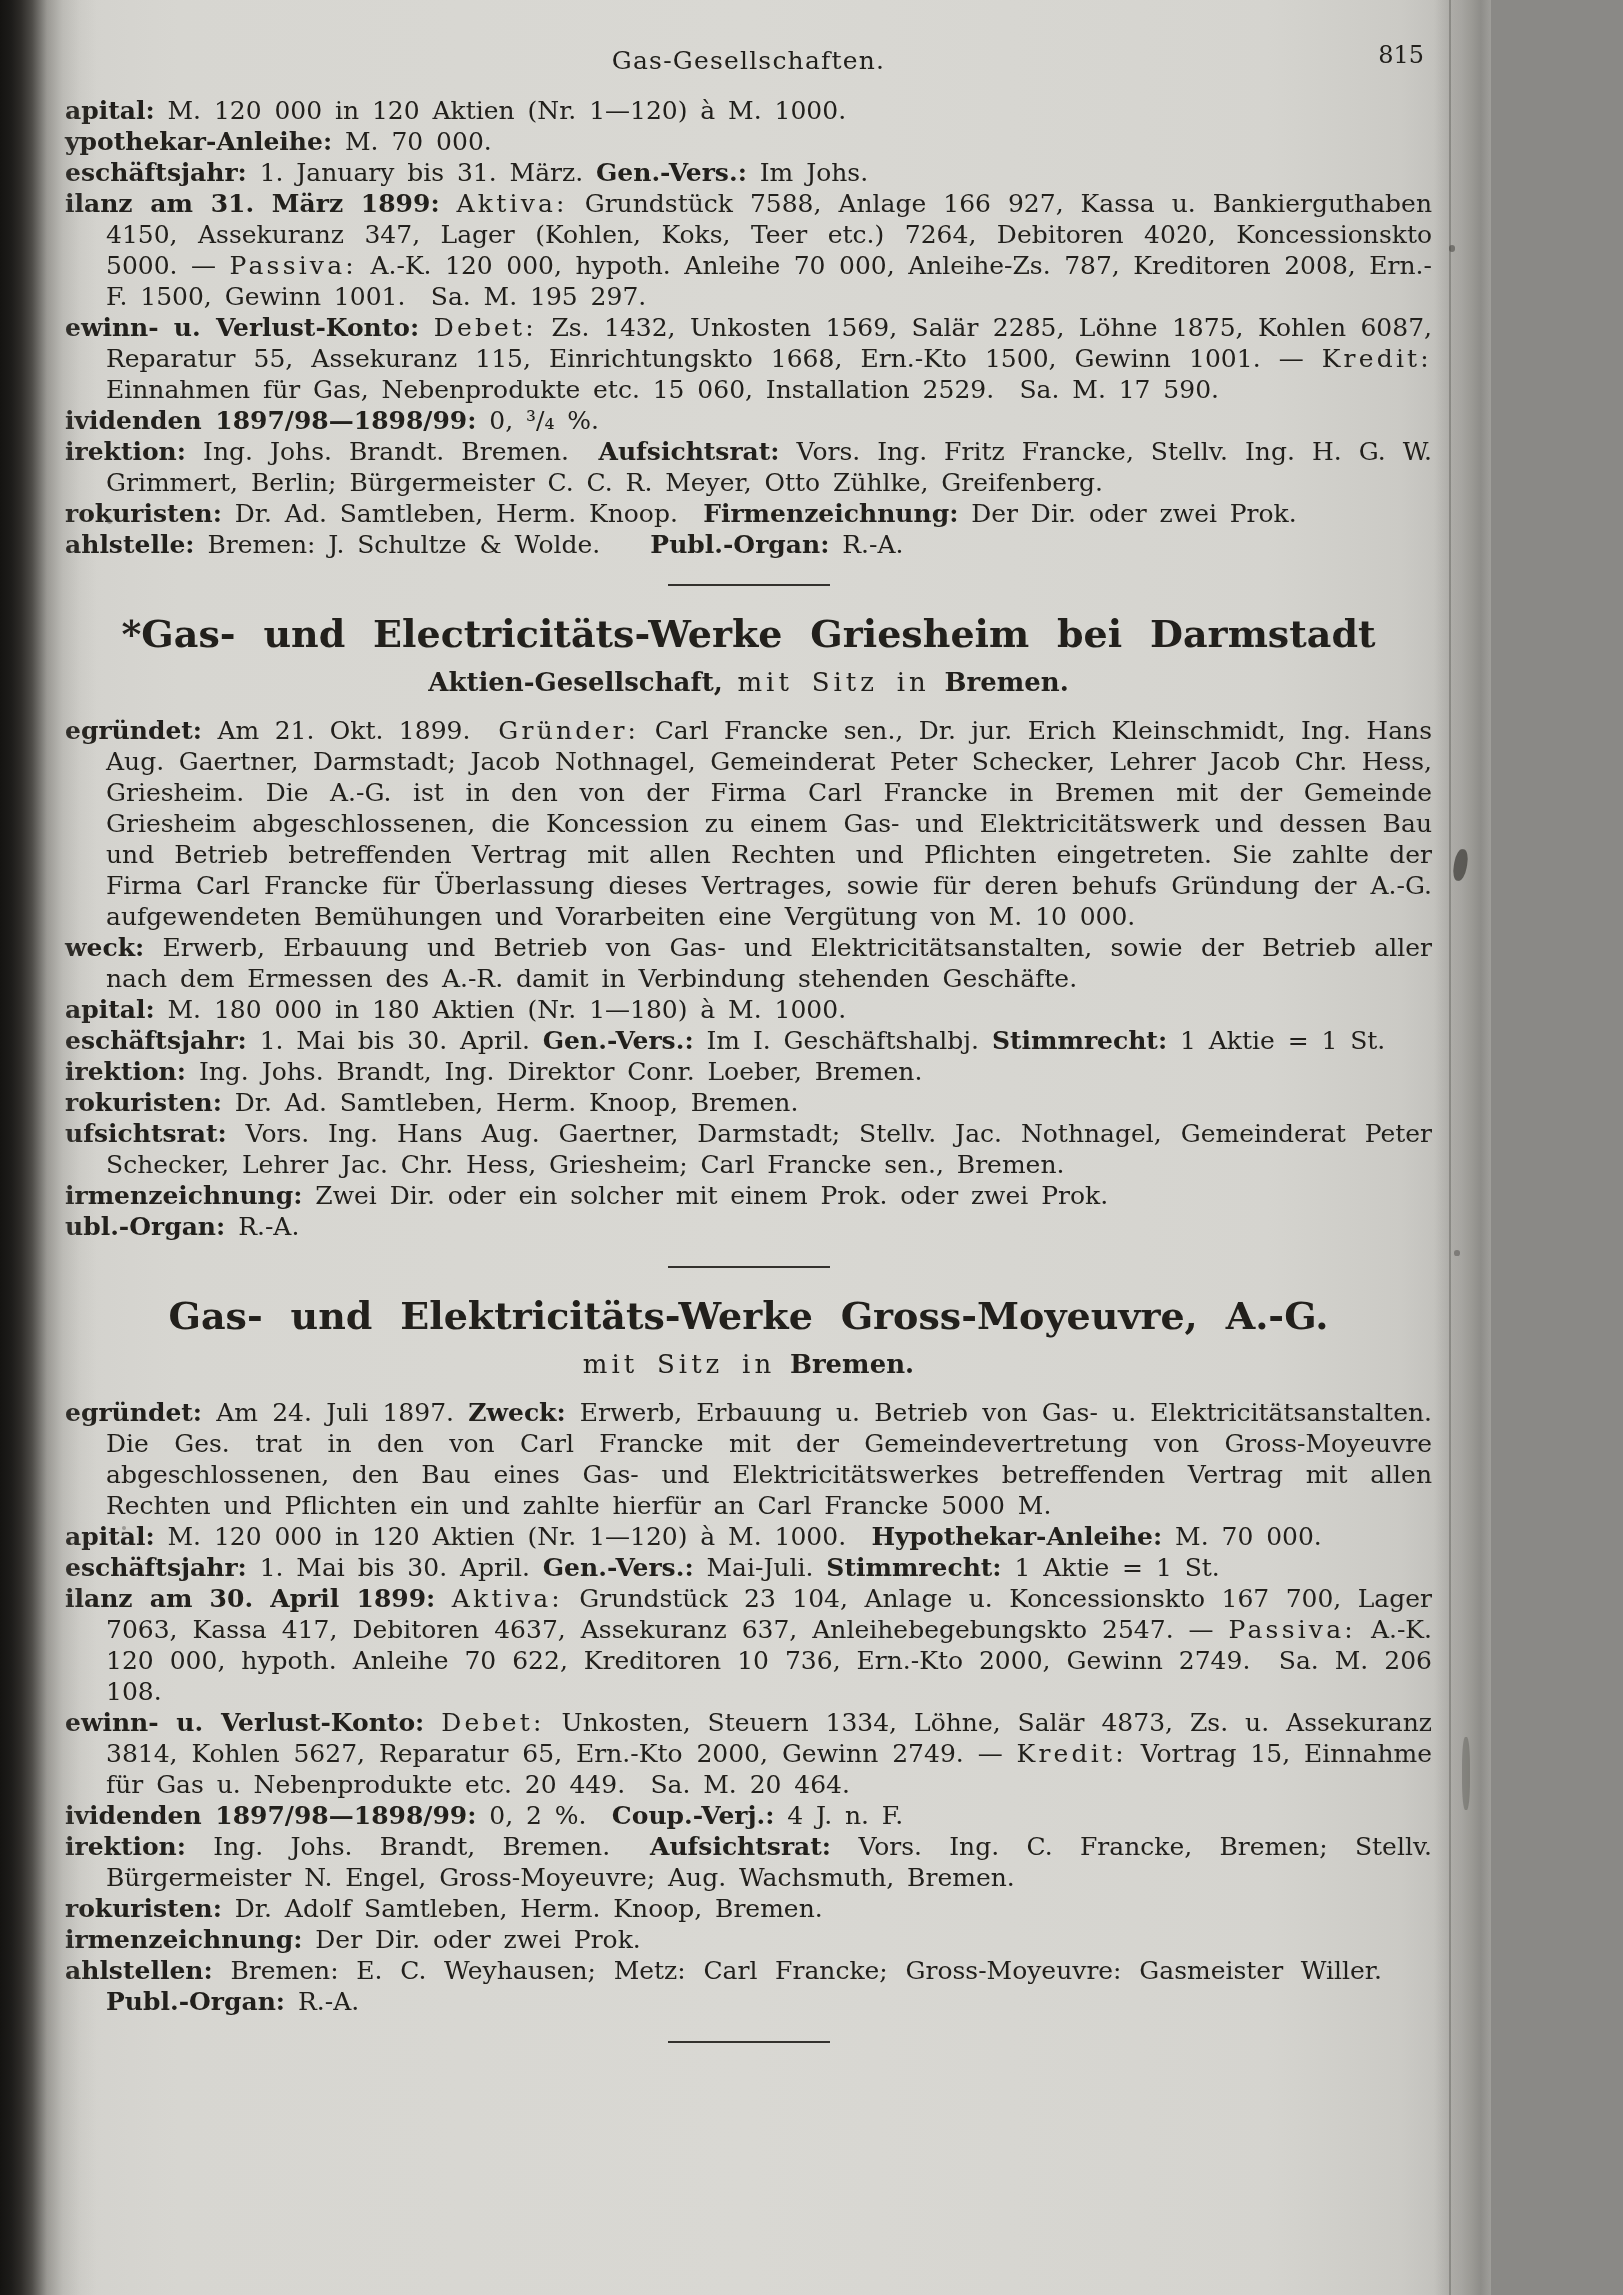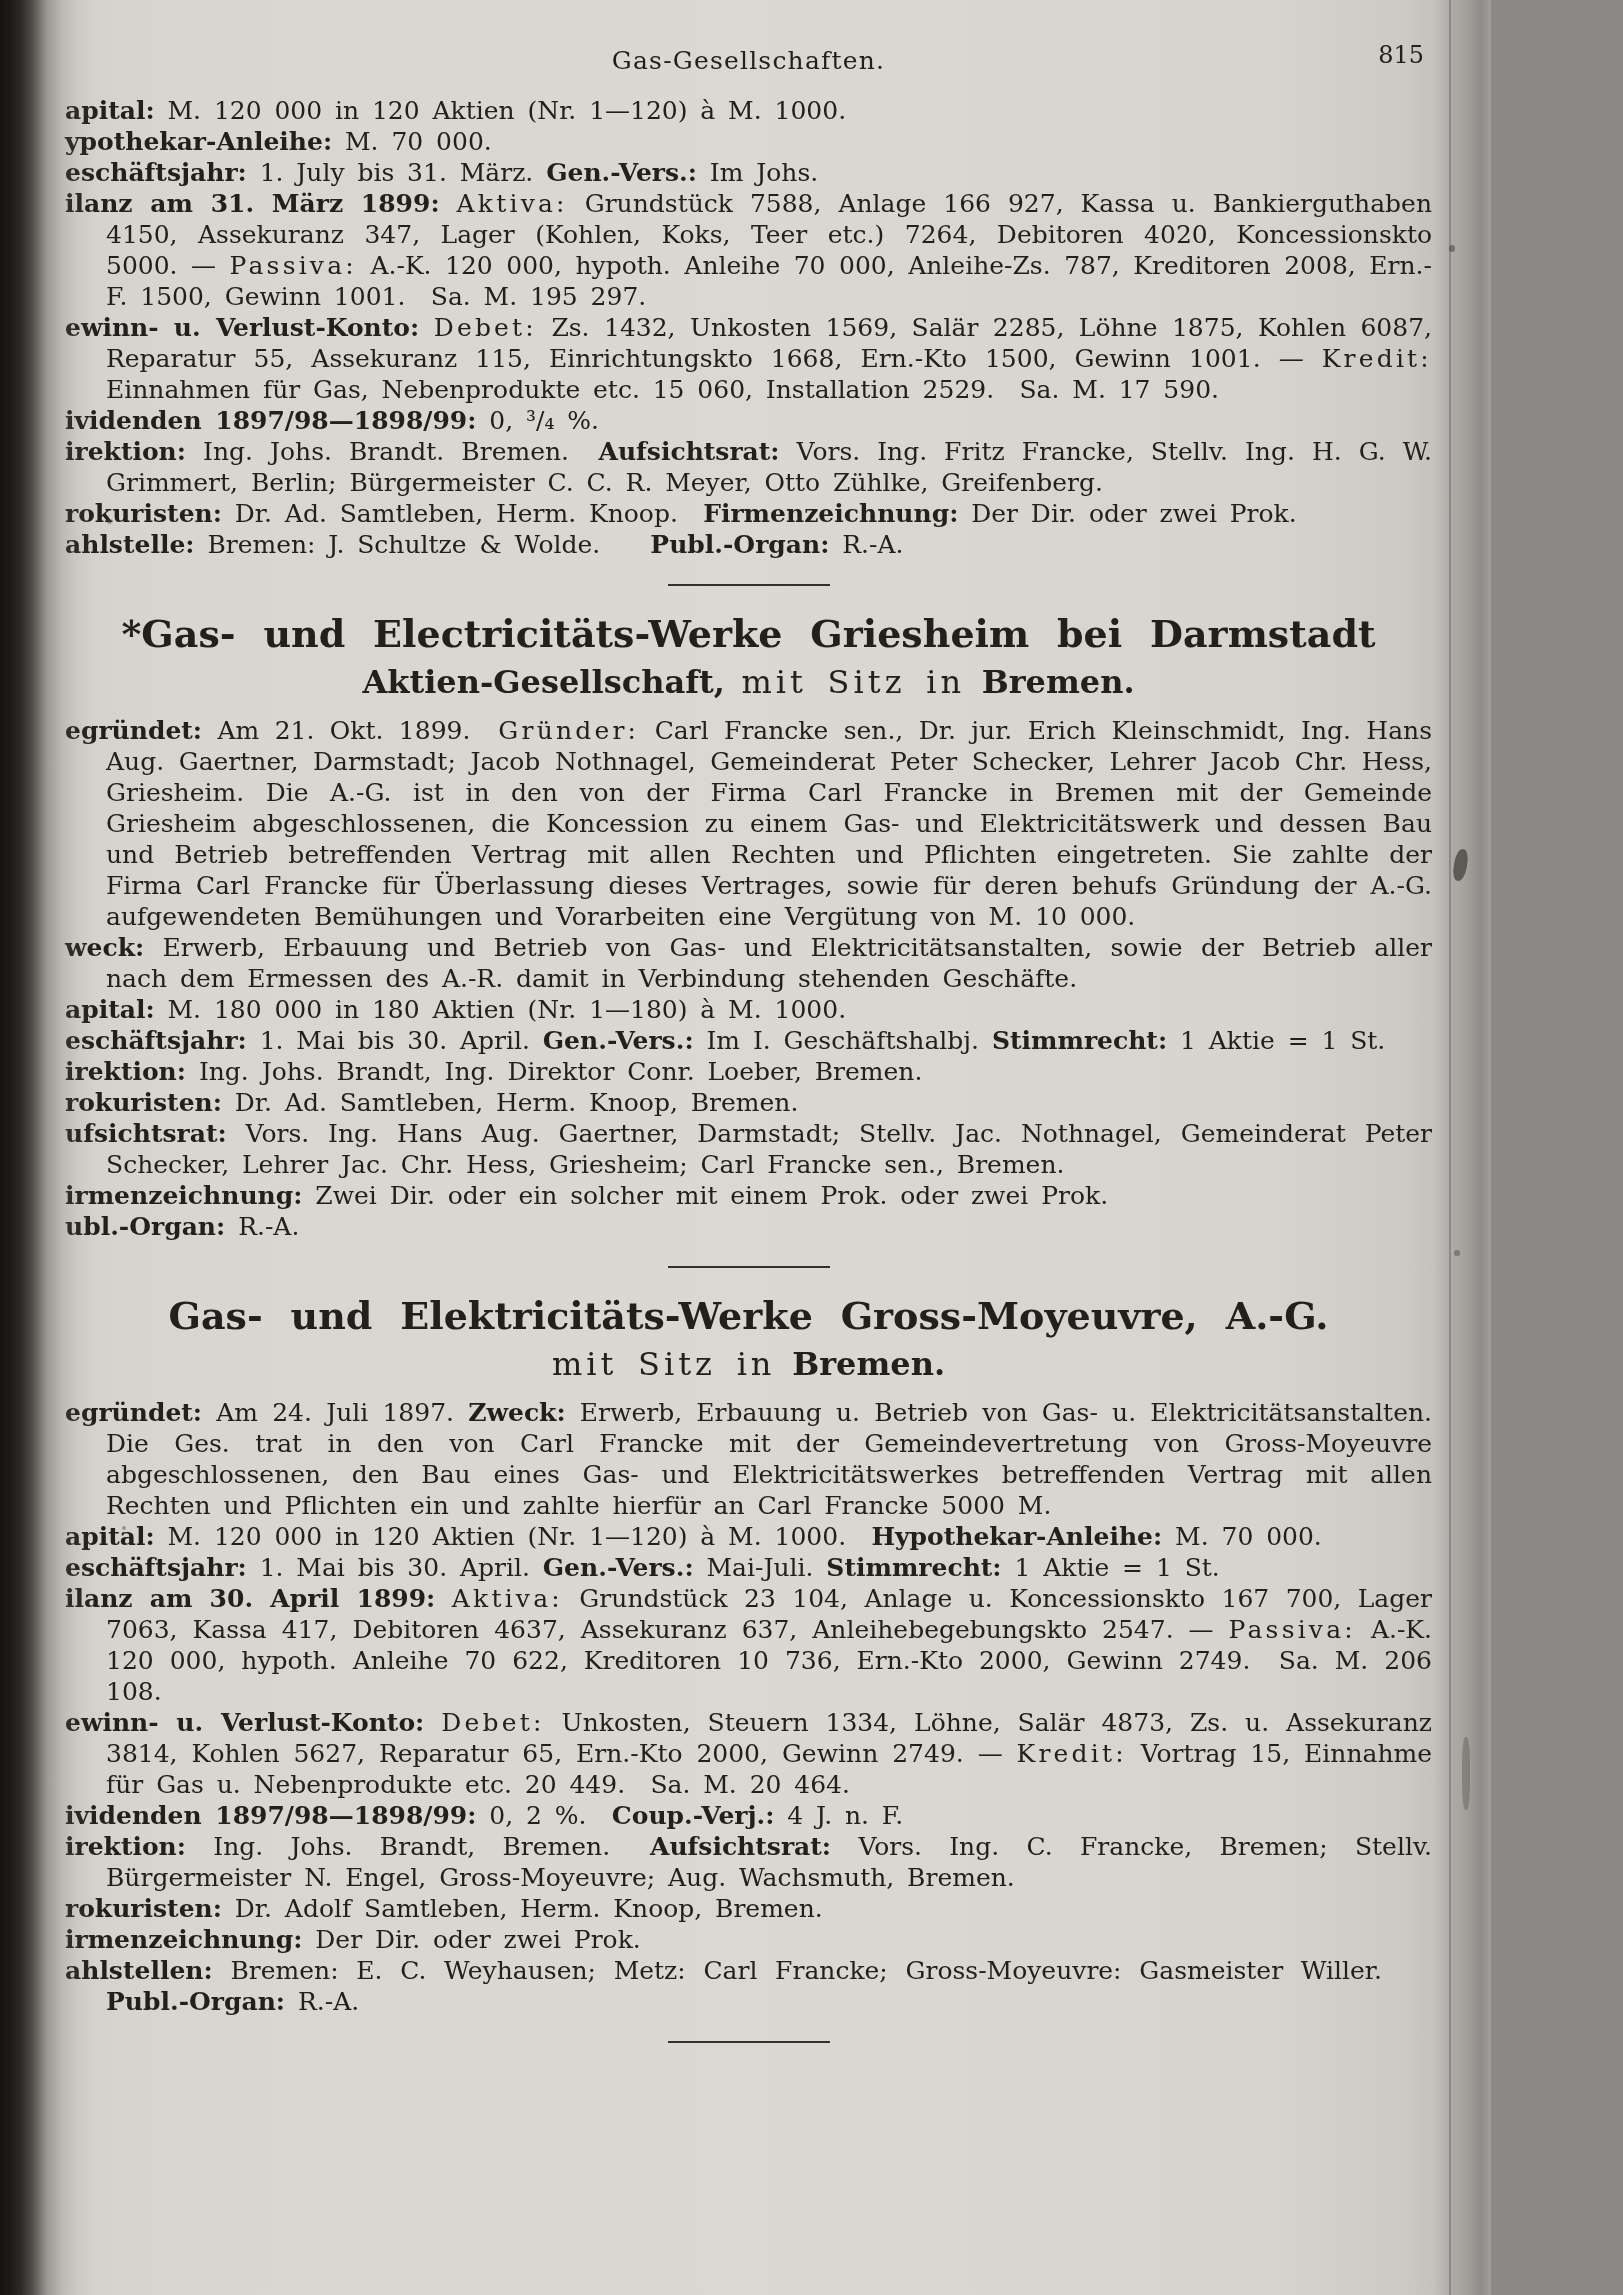--- a/index.html
+++ b/index.html
@@ -35,21 +35,21 @@
   .page-number { position:absolute; right:8px; top:0; font-size:24px; }
 
   .page-body { font-size:25px; line-height:31px; text-align:justify; word-spacing:4.9px; }
   .para { padding-left:41px; text-indent:-41px; }
   .seg-b { font-weight:bold; }
   .seg-s { letter-spacing:3.2px; }
 
   .divider { width:162px; height:0; border-top:2.4px solid #33312d; margin:24px auto; }
 
   .entry-title { font-size:38px; line-height:47px; font-weight:bold; text-align:center; word-spacing:14.6px; margin:24px 0 8px; }
-  .entry-subtitle { font-size:32px; line-height:34px; text-align:center; margin:0 0 16px; word-spacing:6.5px; }
+  .entry-subtitle { font-size:26px; line-height:34px; text-align:center; margin:0 0 16px; word-spacing:6.5px; }
   .entry-subtitle .seg-s { letter-spacing:4px; }
 
   
   .artifact { position:absolute; z-index:4; background:#3c3a36; border-radius:50%; pointer-events:none; }
   .a1 { right:24px; top:849px; width:13px; height:32px; border-radius:45%; transform:rotate(10deg); opacity:.7; }
   .a2 { right:36px; top:245px; width:6.5px; height:6.5px; opacity:.5; }
   .a3 { left:107px; top:519px; width:4.9px; height:4.9px; opacity:.45; }
   .a4 { right:21px; top:1737px; width:8px; height:73px; border-radius:40%; opacity:.3; }
   .a5 { left:122px; top:1526px; width:4px; height:4px; opacity:.4; }
   .a6 { right:31px; top:1250px; width:5.7px; height:5.7px; opacity:.4; }
@@ -62,21 +62,21 @@
   <div class="right-edge"></div>
 
   <div class="content">
     <header class="page-header">
       <span class="running-title">Gas-Gesellschaften.</span>
       <span class="page-number">815</span>
     </header>
     <main class="page-body">
         <p class="para"><span class="seg-b">apital:</span><span class=""> M. 120 000 in 120 Aktien (Nr. 1—120) à M. 1000.</span></p>
         <p class="para"><span class="seg-b">ypothekar-Anleihe:</span><span class=""> M. 70 000.</span></p>
-        <p class="para"><span class="seg-b">eschäftsjahr:</span><span class=""> 1. July bis 31. März. </span><span class="seg-b">Gen.-Vers.:</span><span class=""> Im Johs.</span></p>
+        <p class="para"><span class="seg-b">eschäftsjahr:</span><span class=""> 1. January bis 31. März. </span><span class="seg-b">Gen.-Vers.:</span><span class=""> Im Johs.</span></p>
         <p class="para"><span class="seg-b">ilanz am 31. März 1899:</span><span class=""> </span><span class="seg-s">Aktiva:</span><span class=""> Grundstück 7588, Anlage 166 927, Kassa u. Bankierguthaben 4150, Assekuranz 347, Lager (Kohlen, Koks, Teer etc.) 7264, Debitoren 4020, Koncessionskto 5000. — </span><span class="seg-s">Passiva:</span><span class=""> A.-K. 120 000, hypoth. Anleihe 70 000, Anleihe-Zs. 787, Kreditoren 2008, Ern.-F. 1500, Gewinn 1001.  Sa. M. 195 297.</span></p>
         <p class="para"><span class="seg-b">ewinn- u. Verlust-Konto:</span><span class=""> </span><span class="seg-s">Debet:</span><span class=""> Zs. 1432, Unkosten 1569, Salär 2285, Löhne 1875, Kohlen 6087, Reparatur 55, Assekuranz 115, Einrichtungskto 1668, Ern.-Kto 1500, Gewinn 1001. — </span><span class="seg-s">Kredit:</span><span class=""> Einnahmen für Gas, Nebenprodukte etc. 15 060, Installation 2529.  Sa. M. 17 590.</span></p>
         <p class="para"><span class="seg-b">ividenden 1897/98—1898/99:</span><span class=""> 0, ³/₄ %.</span></p>
         <p class="para"><span class="seg-b">irektion:</span><span class=""> Ing. Johs. Brandt. Bremen.  </span><span class="seg-b">Aufsichtsrat:</span><span class=""> Vors. Ing. Fritz Francke, Stellv. Ing. H. G. W. Grimmert, Berlin; Bürgermeister C. C. R. Meyer, Otto Zühlke, Greifenberg.</span></p>
         <p class="para"><span class="seg-b">rokuristen:</span><span class=""> Dr. Ad. Samtleben, Herm. Knoop.  </span><span class="seg-b">Firmenzeichnung:</span><span class=""> Der Dir. oder zwei Prok.</span></p>
         <p class="para"><span class="seg-b">ahlstelle:</span><span class=""> Bremen: J. Schultze &amp; Wolde.  </span><span class="seg-b">Publ.-Organ:</span><span class=""> R.-A.</span></p>
         <div class="divider"></div>
         <div class="entry-title"><span class="">*Gas- und Electricitäts-Werke Griesheim bei Darmstadt</span></div>
         <div class="entry-subtitle"><span class="seg-b">Aktien-Gesellschaft,</span><span class=""> </span><span class="seg-s">mit Sitz in</span><span class=""> </span><span class="seg-b">Bremen.</span></div>
         <p class="para"><span class="seg-b">egründet:</span><span class=""> Am 21. Okt. 1899.  </span><span class="seg-s">Gründer:</span><span class=""> Carl Francke sen., Dr. jur. Erich Kleinschmidt, Ing. Hans Aug. Gaertner, Darmstadt; Jacob Nothnagel, Gemeinderat Peter Schecker, Lehrer Jacob Chr. Hess, Griesheim. Die A.-G. ist in den von der Firma Carl Francke in Bremen mit der Gemeinde Griesheim abgeschlossenen, die Koncession zu einem Gas- und Elektricitätswerk und dessen Bau und Betrieb betreffenden Vertrag mit allen Rechten und Pflichten eingetreten. Sie zahlte der Firma Carl Francke für Überlassung dieses Vertrages, sowie für deren behufs Gründung der A.-G. aufgewendeten Bemühungen und Vorarbeiten eine Vergütung von M. 10 000.</span></p>

